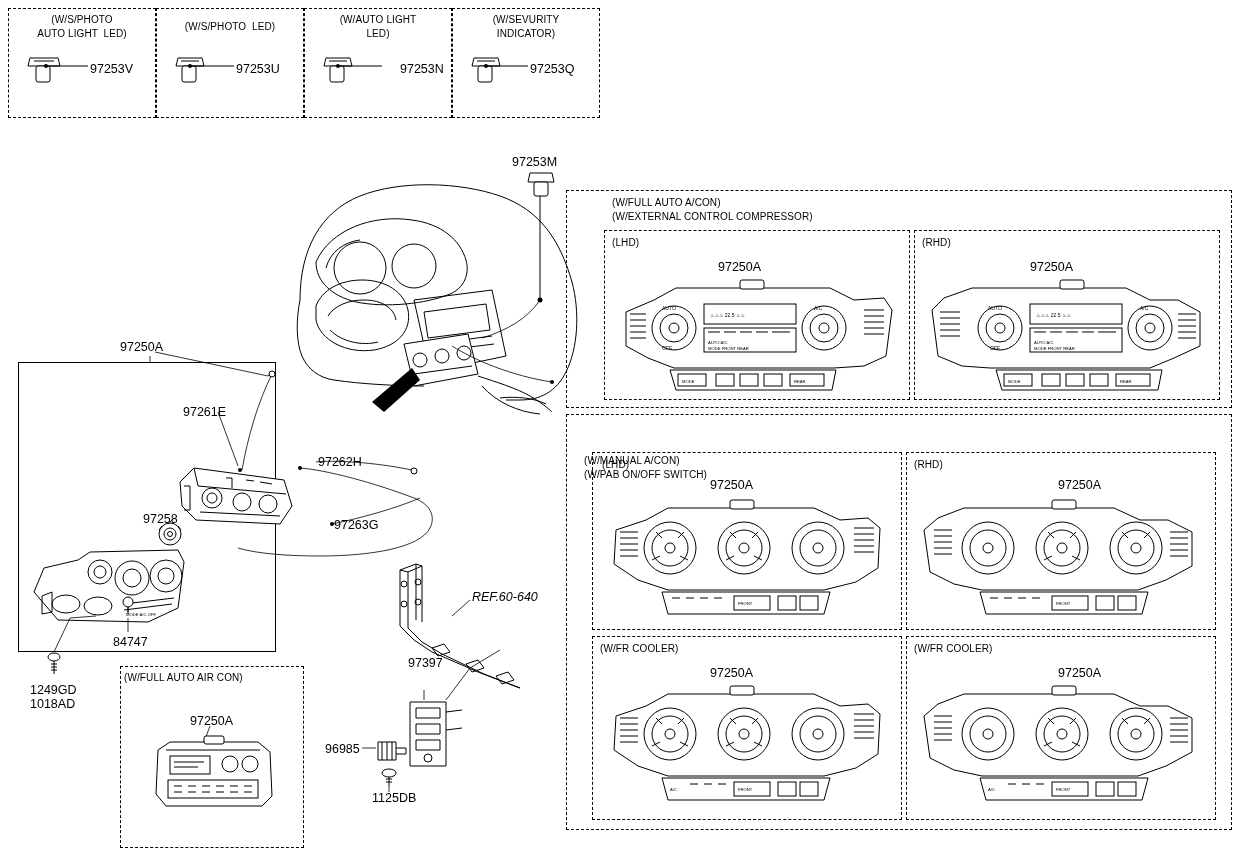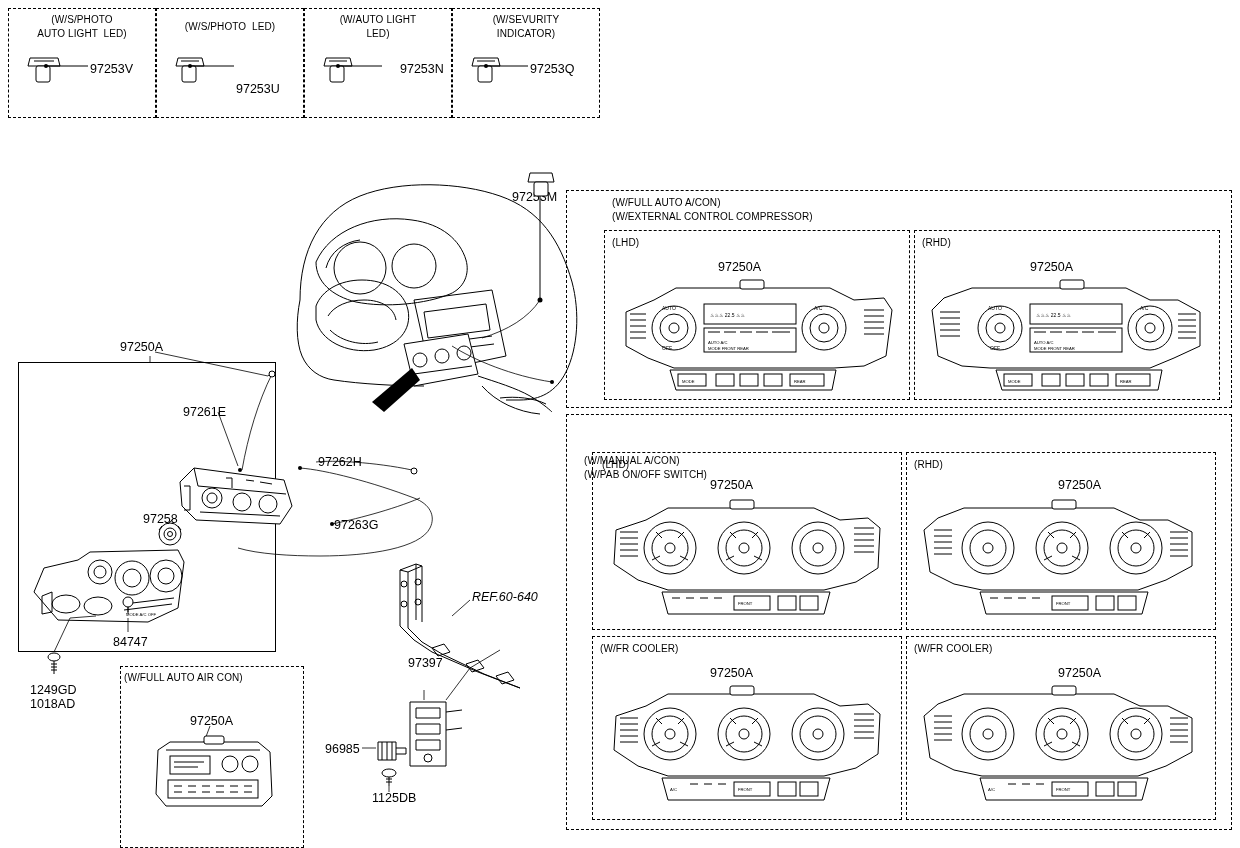--- a/index.html
+++ b/index.html
@@ -32,36 +32,36 @@
 
   <div class="lbl c" style="left:10px;top:13px;width:144px;">(W/S/PHOTO
 AUTO LIGHT  LED)</div>
   <div class="lbl c" style="left:158px;top:20px;width:144px;">(W/S/PHOTO  LED)</div>
   <div class="lbl c" style="left:306px;top:13px;width:144px;">(W/AUTO LIGHT
 LED)</div>
   <div class="lbl c" style="left:454px;top:13px;width:144px;">(W/SEVURITY
 INDICATOR)</div>
 
   <div class="pn" style="left:90px;top:62px;">97253V</div>
-  <div class="pn" style="left:236px;top:62px;margin-top:20px;">97253U</div>
+  <div class="pn" style="left:236px;top:62px;">97253U</div>
   <div class="pn" style="left:384px;top:62px;margin-left:16px;">97253N</div>
   <div class="pn" style="left:530px;top:62px;">97253Q</div>
 
   <div class="solid" style="left:18px;top:362px;width:258px;height:290px;"></div>
   <div class="pn" style="left:120px;top:340px;">97250A</div>
 
   <div class="pn" style="left:183px;top:405px;">97261E</div>
   <div class="pn" style="left:318px;top:455px;">97262H</div>
   <div class="pn" style="left:334px;top:518px;">97263G</div>
   <div class="pn" style="left:143px;top:512px;">97258</div>
   <div class="pn" style="left:113px;top:635px;">84747</div>
   <div class="pn" style="left:30px;top:683px;">1249GD</div>
   <div class="pn" style="left:30px;top:697px;">1018AD</div>
 
-  <div class="pn" style="left:512px;top:155px;margin-top:35px;">97253M</div>
+  <div class="pn" style="left:512px;top:155px;">97253M</div>
 
   <div class="dash" style="left:120px;top:666px;width:184px;height:182px;"></div>
   <div class="lbl" style="left:124px;top:671px;">(W/FULL AUTO AIR CON)</div>
   <div class="pn" style="left:190px;top:714px;">97250A</div>
 
   <div class="pn" style="left:472px;top:590px;font-style:italic;">REF.60-640</div>
   <div class="pn" style="left:408px;top:656px;">97397</div>
   <div class="pn" style="left:325px;top:742px;">96985</div>
   <div class="pn" style="left:372px;top:791px;">1125DB</div>
 

